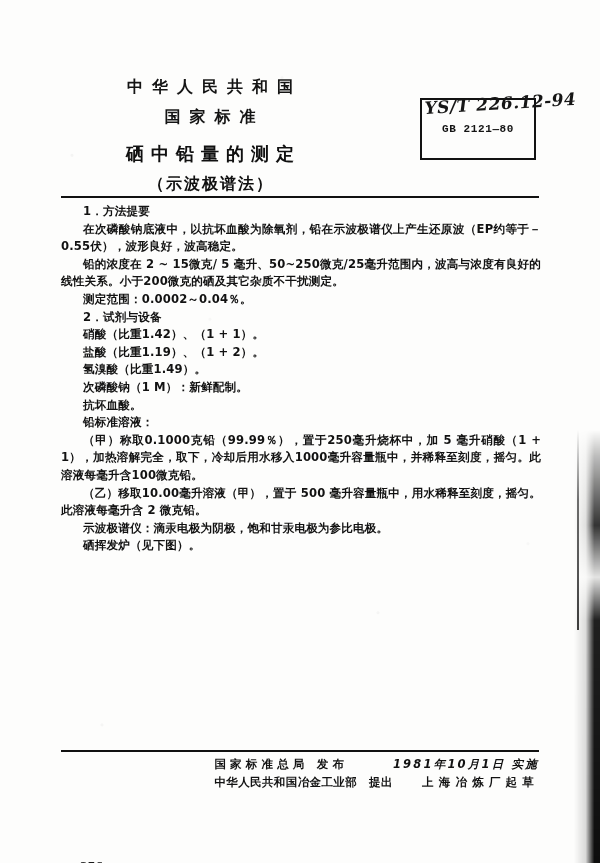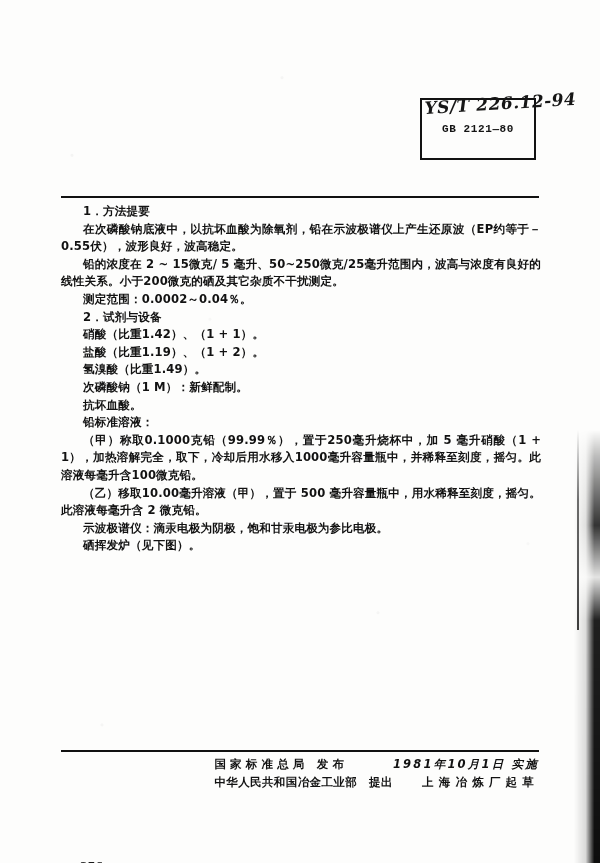--- a/index.html
+++ b/index.html
@@ -202,20 +202,26 @@
     margin-top: 40px;
   }
 </style>
 </head>
 <body>
 
 <div id="page">
 
   <div class="scan-noise"></div>
 
+  <div class="masthead">
+    <div class="nation-line">中华人民共和国</div>
+    <div class="std-line">国家标准</div>
+    <div class="doc-title">硒中铅量的测定</div>
+    <div class="doc-subtitle">（示波极谱法）</div>
+  </div>
 
   <div class="code-box">
     <div class="handwritten-code">YS/T 226.12-94</div>
     <div class="printed-code">GB 2121—80</div>
   </div>
 
   <div class="rule-top"></div>
 
   <div class="body-text">
     <p class="ind">1．方法提要</p>

